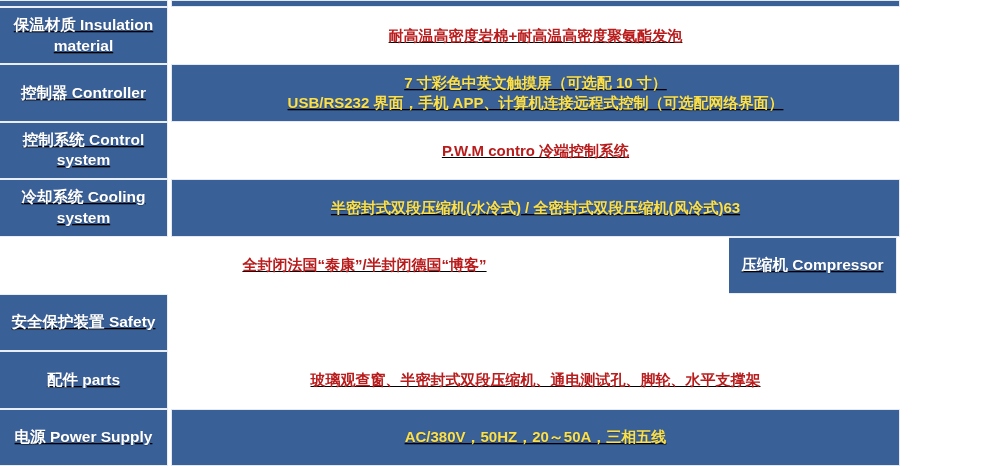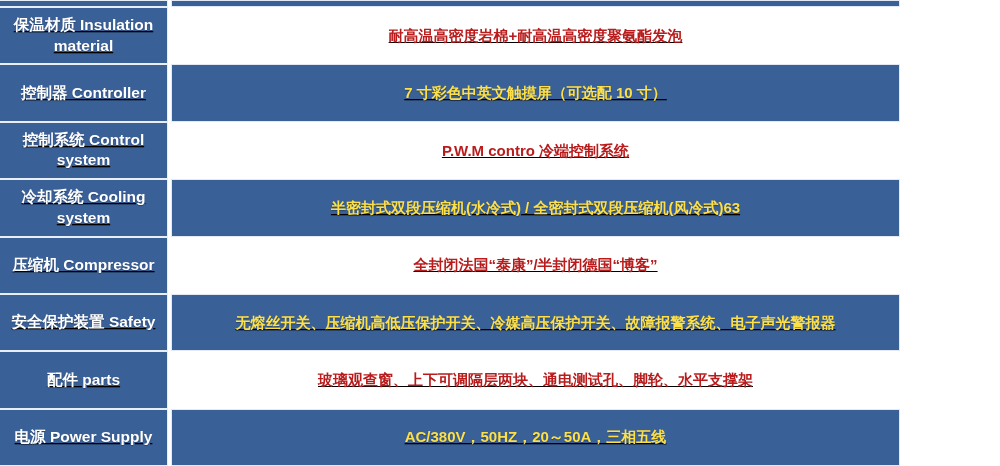--- a/index.html
+++ b/index.html
@@ -121,20 +121,21 @@
     </div>
     <div class="spec-row full">
       <div class="cell label">
         <span class="multiline">
           <span class="lbl-line line">控制器 Controller</span>
         </span>
       </div>
       <div class="cell value blue">
         <span class="multiline">
           <span class="line">7 寸彩色中英文触摸屏（可选配 10 寸）</span>
+          <span class="line">USB/RS232 界面，手机 APP、计算机连接远程式控制（可选配网络界面）</span>
         </span>
       </div>
     </div>
     <div class="spec-row full">
       <div class="cell label">
         <span class="multiline">
           <span class="lbl-line line">控制系统 Control</span>
           <span class="lbl-line line">system</span>
         </span>
       </div>
@@ -151,60 +152,55 @@
           <span class="lbl-line line">system</span>
         </span>
       </div>
       <div class="cell value blue">
         <span class="multiline">
           <span class="line">半密封式双段压缩机(水冷式) / 全密封式双段压缩机(风冷式)63</span>
         </span>
       </div>
     </div>
     <div class="spec-row full">
+      <div class="cell value white">
+        <span class="multiline">
+          <span class="line">全封闭法国“泰康”/半封闭德国“博客”</span>
+        </span>
+      </div>
       <div class="cell label">
         <span class="multiline">
           <span class="lbl-line line">压缩机 Compressor</span>
         </span>
       </div>
-      <div class="cell value white">
-        <span class="multiline">
-          <span class="line">全封闭法国“泰康”/半封闭德国“博客”</span>
-        </span>
-      </div>
     </div>
     <div class="spec-row full">
       <div class="cell label">
         <span class="multiline">
           <span class="lbl-line line">安全保护装置 Safety</span>
         </span>
       </div>
+    </div>
+    <div class="spec-row full">
+      <div class="cell label">
+        <span class="multiline">
+          <span class="lbl-line line">配件 parts</span>
+        </span>
+      </div>
+      <div class="cell value white">
+        <span class="multiline">
+          <span class="line">玻璃观查窗、半密封式双段压缩机、通电测试孔、脚轮、水平支撑架</span>
+        </span>
+      </div>
+    </div>
+    <div class="spec-row full">
+      <div class="cell label">
+        <span class="multiline">
+          <span class="lbl-line line">电源 Power Supply</span>
+        </span>
+      </div>
       <div class="cell value blue">
         <span class="multiline">
-          <span class="line">无熔丝开关、压缩机高低压保护开关、冷媒高压保护开关、故障报警系统、电子声光警报器</span>
-        </span>
-      </div>
-    </div>
-    <div class="spec-row full">
-      <div class="cell label">
-        <span class="multiline">
-          <span class="lbl-line line">配件 parts</span>
-        </span>
-      </div>
-      <div class="cell value white">
-        <span class="multiline">
-          <span class="line">玻璃观查窗、上下可调隔层两块、通电测试孔、脚轮、水平支撑架</span>
-        </span>
-      </div>
-    </div>
-    <div class="spec-row full">
-      <div class="cell label">
-        <span class="multiline">
-          <span class="lbl-line line">电源 Power Supply</span>
-        </span>
-      </div>
-      <div class="cell value blue">
-        <span class="multiline">
           <span class="line">AC/380V，50HZ，20～50A，三相五线</span>
         </span>
       </div>
     </div>
   </div>
 
 </body></html>

